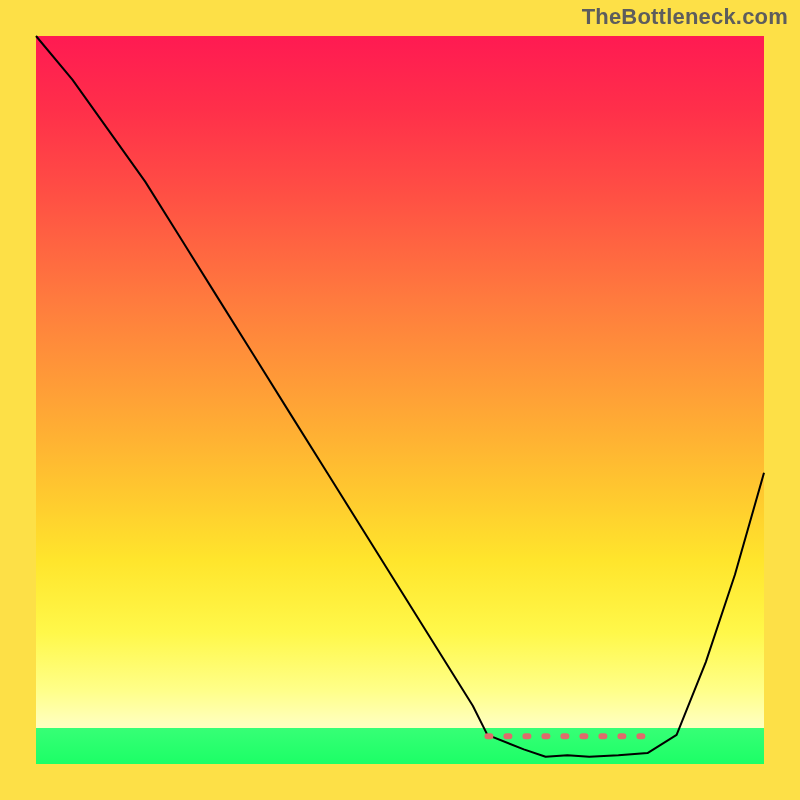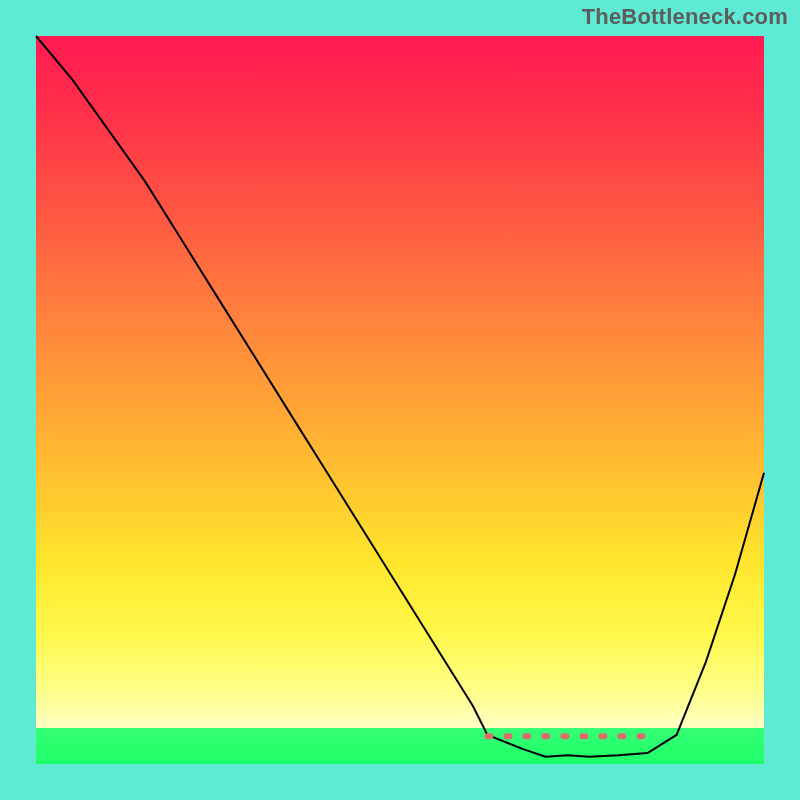--- a/index.html
+++ b/index.html
@@ -8,21 +8,21 @@
     width: 800px;
     height: 800px;
     background: #000;
     overflow: hidden;
     font-family: Arial, Helvetica, sans-serif;
   }
   .frame {
     position: relative;
     width: 800px;
     height: 800px;
-    background: #5eead4;
+    background: #fde047;
   }
   .attribution {
     position: absolute;
     top: 4px;
     right: 12px;
     color: #5d5d5d;
     font-size: 22px;
     font-weight: bold;
     letter-spacing: 0.2px;
   }

